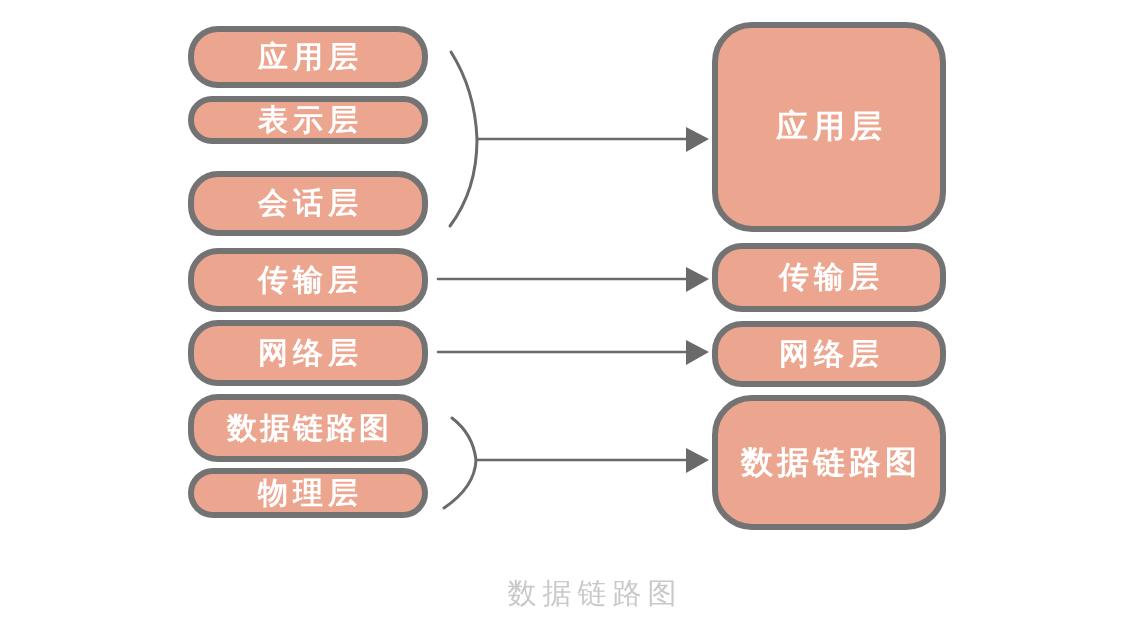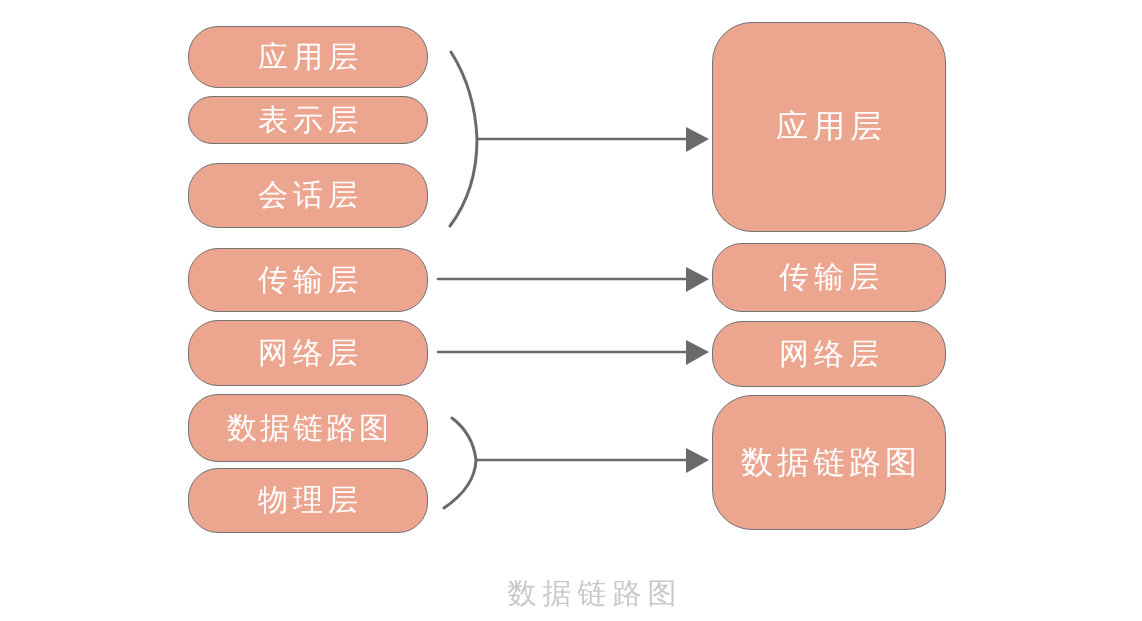--- a/index.html
+++ b/index.html
@@ -22,27 +22,27 @@
     width: 1142px;
     height: 621px;
     pointer-events: none;
   }
   .layer-box {
     position: absolute;
     display: flex;
     align-items: center;
     justify-content: center;
     background: #ECA58F;
-    border: 1px solid #737373;
+    border: 6px solid #737373;
     box-sizing: border-box;
     color: #ffffff;
     letter-spacing: 5px;
     text-indent: 5px;
     font-size: 30px;
-    font-weight: 400;
+    font-weight: 700;
   }
   .left-col { left: 188px; width: 240px; border-radius: 30px; }
   .right-col { left: 712px; width: 234px; border-radius: 30px; }
   .big-radius { border-radius: 40px; }
   .right-col.tall { font-size: 32px; }
   .caption {
     position: absolute;
     top: 574px;
     left: calc(50% + 24px);
     transform: translateX(-50%);
@@ -75,33 +75,33 @@
     <line x1="476" y1="460" x2="688" y2="460" stroke="#6A6A6A" stroke-width="2.6" stroke-linecap="round"></line>
     <polygon points="686,448 709,460 686,473" fill="#6A6A6A"></polygon>
   </svg>
 
   <div class="layer-box left-col" style="top:26px;height:62px">
     <span>应用层</span>
   </div>
   <div class="layer-box left-col" style="top:96px;height:48px">
     <span>表示层</span>
   </div>
-  <div class="layer-box left-col" style="top:163px;height:65px">
+  <div class="layer-box left-col" style="top:171px;height:65px">
     <span>会话层</span>
   </div>
   <div class="layer-box left-col" style="top:248px;height:64px">
     <span>传输层</span>
   </div>
   <div class="layer-box left-col" style="top:320px;height:66px">
     <span>网络层</span>
   </div>
   <div class="layer-box left-col" style="top:394px;height:68px;letter-spacing:3px;text-indent:3px">
     <span>数据链路图</span>
   </div>
-  <div class="layer-box left-col" style="top:468px;height:65px">
+  <div class="layer-box left-col" style="top:468px;height:50px">
     <span>物理层</span>
   </div>
 
   <div class="layer-box right-col tall big-radius" style="top:22px;height:210px">
     <span>应用层</span>
   </div>
   <div class="layer-box right-col" style="top:243px;height:69px">
     <span>传输层</span>
   </div>
   <div class="layer-box right-col" style="top:321px;height:66px">

